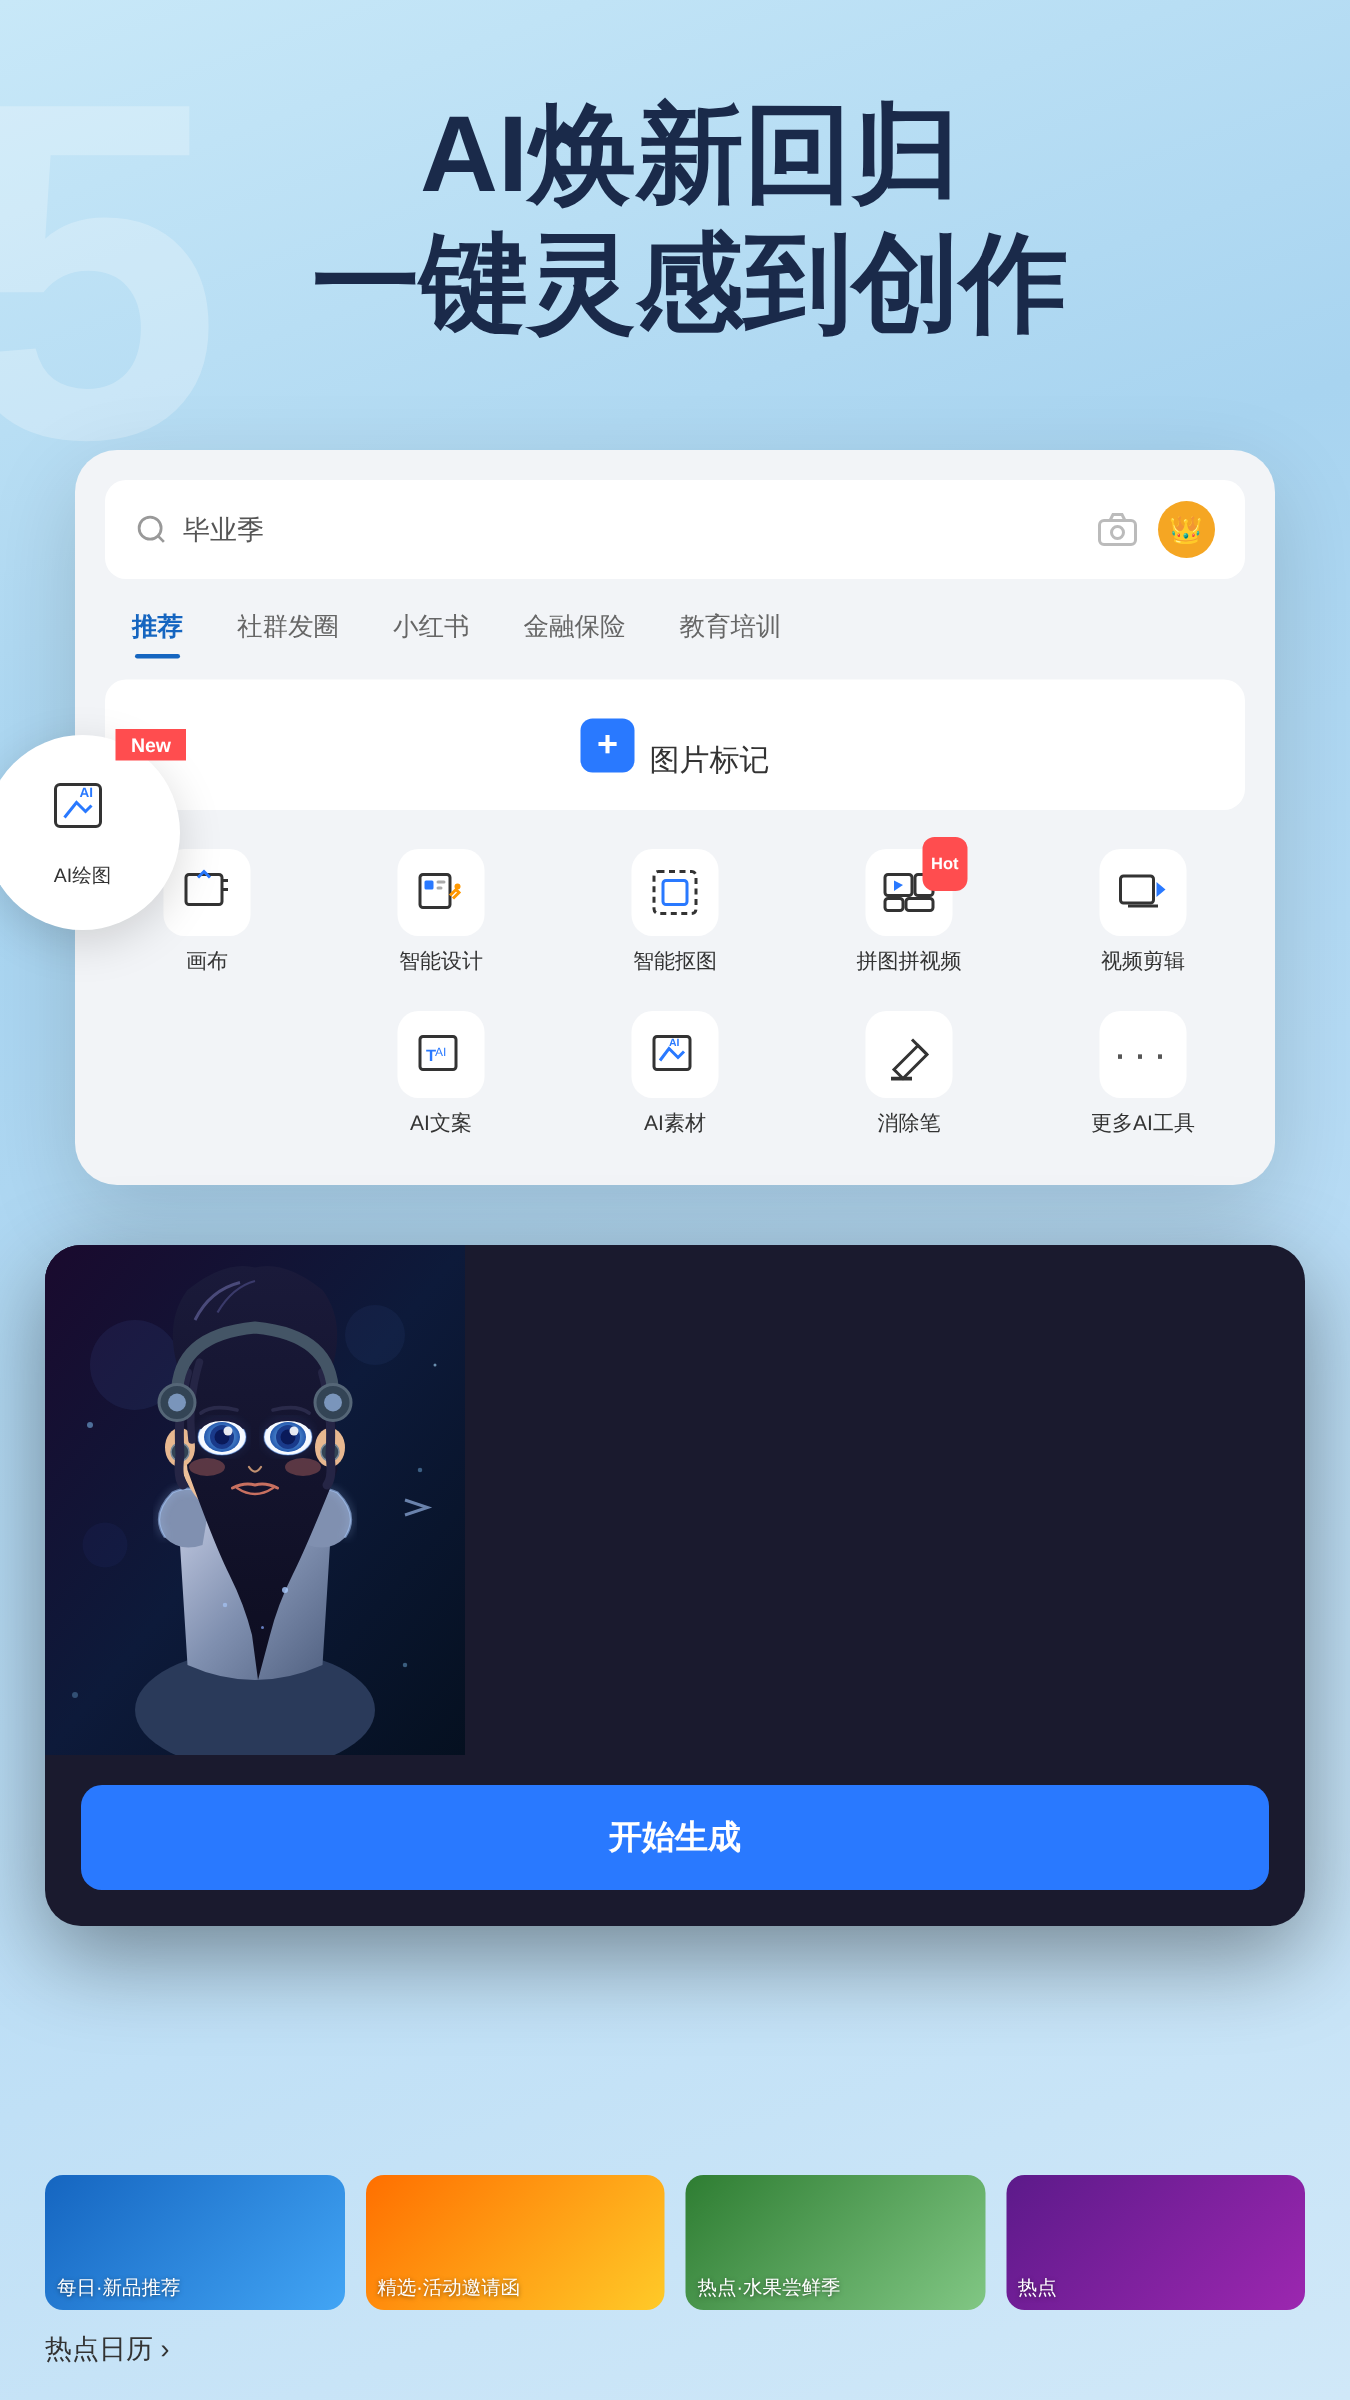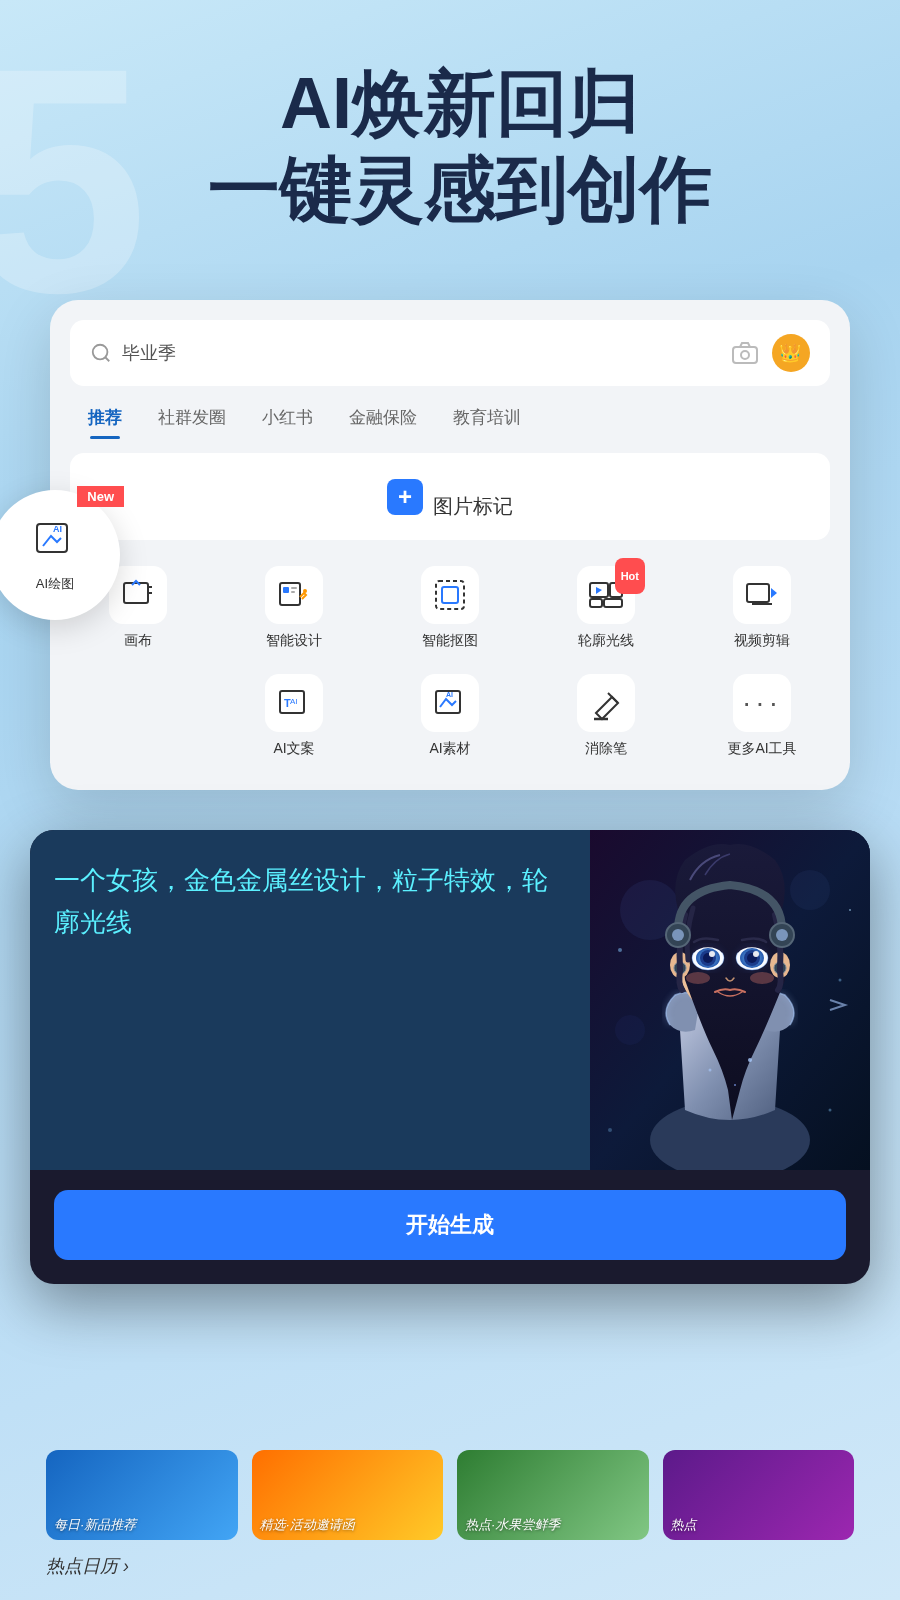--- a/index.html
+++ b/index.html
@@ -300,23 +300,22 @@
       cursor: pointer;
       text-align: center;
     }
 
     
     .bottom-thumbs {
       position: absolute;
       top: 1450px;
       left: 0;
       right: 0;
-      padding: 0 46px;
+      padding: 0 30px;
       z-index: 3;
-      font-style: italic;
     }
     .thumb-row {
       display: flex;
       gap: 14px;
       margin-bottom: 14px;
     }
     .thumb-item {
       flex: 1;
       height: 90px;
       border-radius: 12px;
@@ -438,21 +437,21 @@
       <div class="tool-icon-box">
         <span class="hot-badge">Hot</span>
         <svg class="icon-svg" viewBox="0 0 36 36" fill="none">
           <rect x="2" y="6" width="18" height="14" rx="2" stroke="#333" stroke-width="2"></rect>
           <rect x="22" y="6" width="12" height="14" rx="2" stroke="#333" stroke-width="2"></rect>
           <rect x="2" y="22" width="12" height="8" rx="2" stroke="#333" stroke-width="2"></rect>
           <rect x="16" y="22" width="18" height="8" rx="2" stroke="#333" stroke-width="2"></rect>
           <polygon points="8,10 8,17 14,13" fill="#2979ff"></polygon>
         </svg>
       </div>
-      <span class="tool-label">轮廓光线</span>
+      <span class="tool-label">拼图拼视频</span>
     </div>
 
     <div class="tool-item">
       <div class="tool-icon-box">
         <svg class="icon-svg" viewBox="0 0 36 36" fill="none">
           <rect x="3" y="7" width="22" height="18" rx="2" stroke="#333" stroke-width="2"></rect>
           <polygon points="27,11 33,16 27,21" fill="#2979ff"></polygon>
           <line x1="8" y1="27" x2="28" y2="27" stroke="#333" stroke-width="2"></line>
         </svg>
       </div>
@@ -514,23 +513,20 @@
       <rect x="4" y="6" width="30" height="28" rx="3" stroke="#333" stroke-width="2"></rect>
       <path d="M10 28 L18 18 L24 24 L28 20" stroke="#2979ff" stroke-width="2" fill="none"></path>
       <text x="20" y="14" font-size="9" fill="#2979ff" font-weight="bold">AI</text>
     </svg>
   </div>
   <span class="ai-drawing-label">AI绘图</span>
 </div>
 
 <div class="ai-gen-card">
   <div class="ai-gen-top">
-    <div class="ai-gen-text-area">
-      <p class="ai-gen-prompt">一个女孩，金色金属丝设计，粒子特效，轮廓光线</p>
-    </div>
     <div class="ai-gen-image">
 
       <svg width="280" height="340" viewBox="0 0 280 340" xmlns="http://www.w3.org/2000/svg">
 
         <defs>
           <linearGradient id="bgGrad" x1="0" y1="0" x2="1" y2="1">
             <stop offset="0%" stop-color="#1a0a2e"></stop>
             <stop offset="50%" stop-color="#0d1a3a"></stop>
             <stop offset="100%" stop-color="#051020"></stop>
           </linearGradient>

